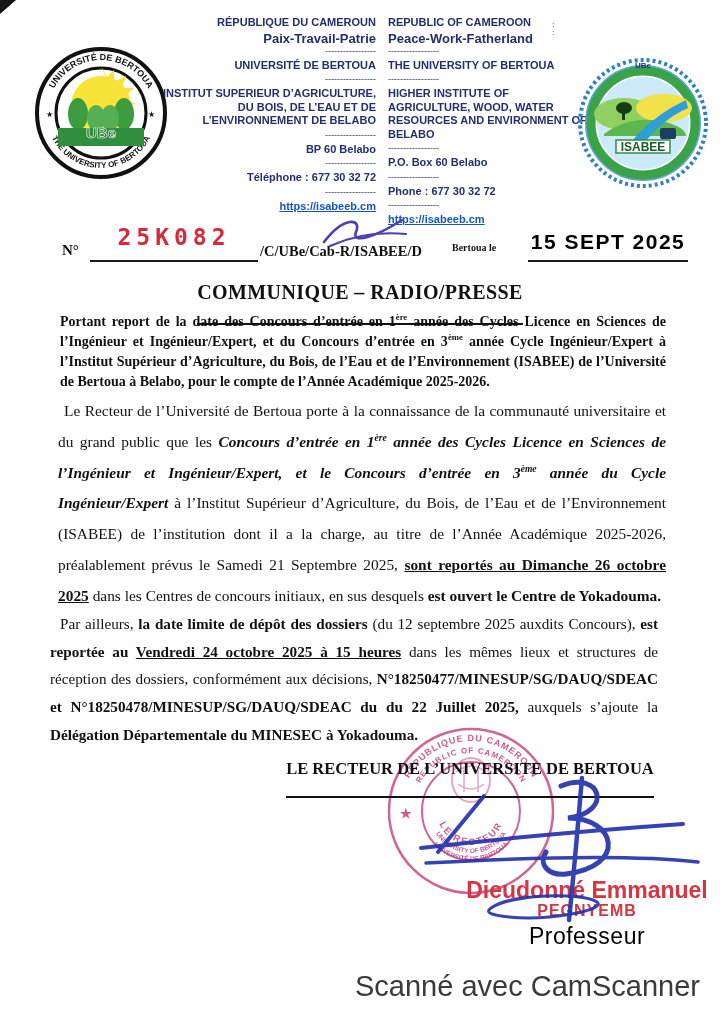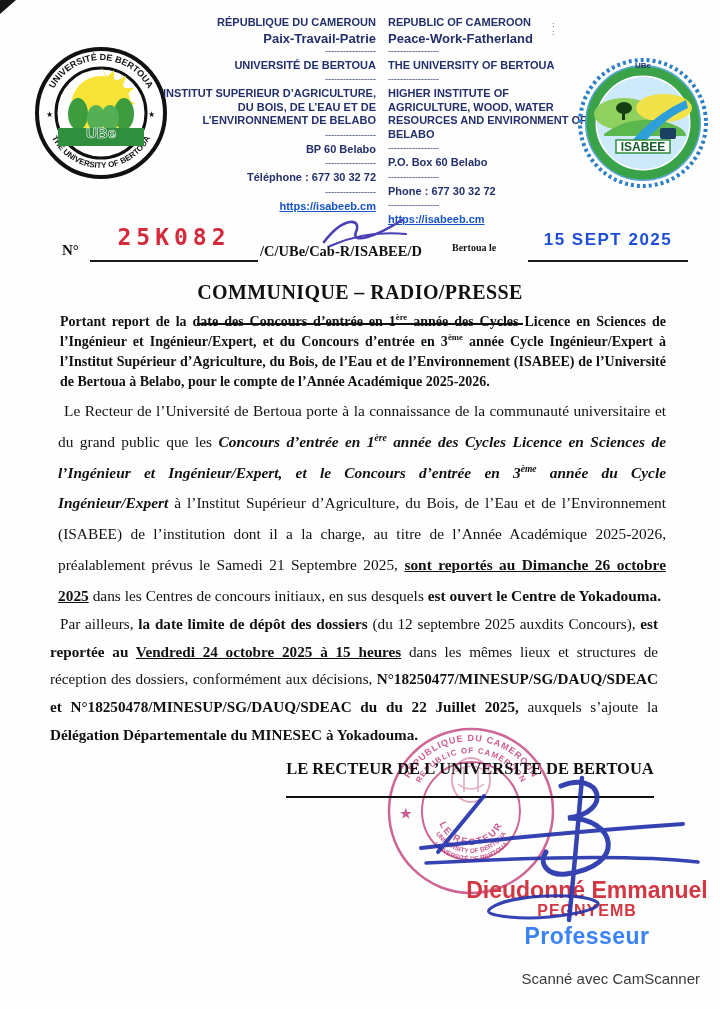--- a/index.html
+++ b/index.html
@@ -26,22 +26,22 @@
 
   
   .refline{position:absolute;left:0;top:214px;width:720px;height:52px;}
   .ref-no{position:absolute;left:62px;top:28px;font-weight:700;font-size:15px;}
   .ref-underline1{position:absolute;left:90px;top:2px;width:168px;height:44px;border-bottom:2px solid #1a1a1a;text-align:center;}
   .stamp-number{font-family:"DejaVu Sans Mono",monospace;font-weight:700;font-size:23px;
                 letter-spacing:5px;color:#d42a3c;position:relative;top:8px;}
   .ref-suffix{position:absolute;left:260px;top:29px;font-weight:700;font-size:14.5px;}
   .ref-place{position:absolute;left:452px;top:28px;font-weight:700;font-size:10px;}
   .ref-underline2{position:absolute;left:528px;top:2px;width:160px;height:44px;border-bottom:2px solid #1a1a1a;text-align:center;}
-  .stamp-date{font-family:"Liberation Sans",sans-serif;font-weight:700;font-size:17px;
-              letter-spacing:1.5px;color:#1d4ed8;position:relative;top:14px;white-space:nowrap;}
+  .stamp-date{font-family:"Liberation Sans",sans-serif;font-weight:700;font-size:21px;
+              letter-spacing:1.5px;color:#000000;position:relative;top:14px;white-space:nowrap;}
   .ref-squiggle{position:absolute;left:316px;top:-6px;}
 
   
   .title-wrap{position:absolute;left:0;top:281px;width:720px;text-align:center;}
   .title{display:inline-block;font-weight:700;font-size:20px;letter-spacing:.4px;
          border-bottom:2.5px solid #111;padding-bottom:19px;}
   .subtitle{position:absolute;left:60px;top:312px;width:606px;font-size:14px;line-height:1.44;
             text-align:justify;font-weight:700;}
   .para1{position:absolute;left:58px;top:396px;width:608px;font-size:15.4px;line-height:2.0;
          text-align:justify;text-indent:6px;}
@@ -51,24 +51,24 @@
 
   
   .sig-heading{position:absolute;left:255px;top:759px;width:430px;text-align:center;z-index:4;}
   .sig-heading span{display:inline-block;font-weight:700;font-size:16.5px;border-bottom:2px solid #111;padding-bottom:17px;}
   .stamp-svg{position:absolute;left:382px;top:722px;z-index:2;}
   .sign-svg{position:absolute;left:396px;top:768px;z-index:5;}
   .name-block{position:absolute;left:462px;top:879px;width:250px;text-align:center;z-index:3;
               font-family:"Liberation Sans",sans-serif;}
   .name-1{font-weight:700;font-size:23px;color:#d23742;line-height:22px;}
   .name-2{font-weight:700;font-size:16px;color:#d23742;letter-spacing:1px;line-height:20px;}
-  .name-3{font-weight:700;font-size:23px;color:#3b82f6;letter-spacing:.5px;line-height:30px;}
+  .name-3{font-weight:400;font-size:23px;color:#000000;letter-spacing:.5px;line-height:30px;}
 
   .watermark{position:absolute;right:20px;top:970px;font-family:"Liberation Sans",sans-serif;
-             font-size:15px;color:#3a3a3a;}
+             font-size:29px;color:#3a3a3a;}
 </style>
 </head>
 <body>
 
 <div class="page">
 
   <div class="corner"></div>
   <div class="dots-artifact">:<br>:</div>
 
   <svg class="logo logo-left" width="134" height="134" viewBox="0 0 134 134">

